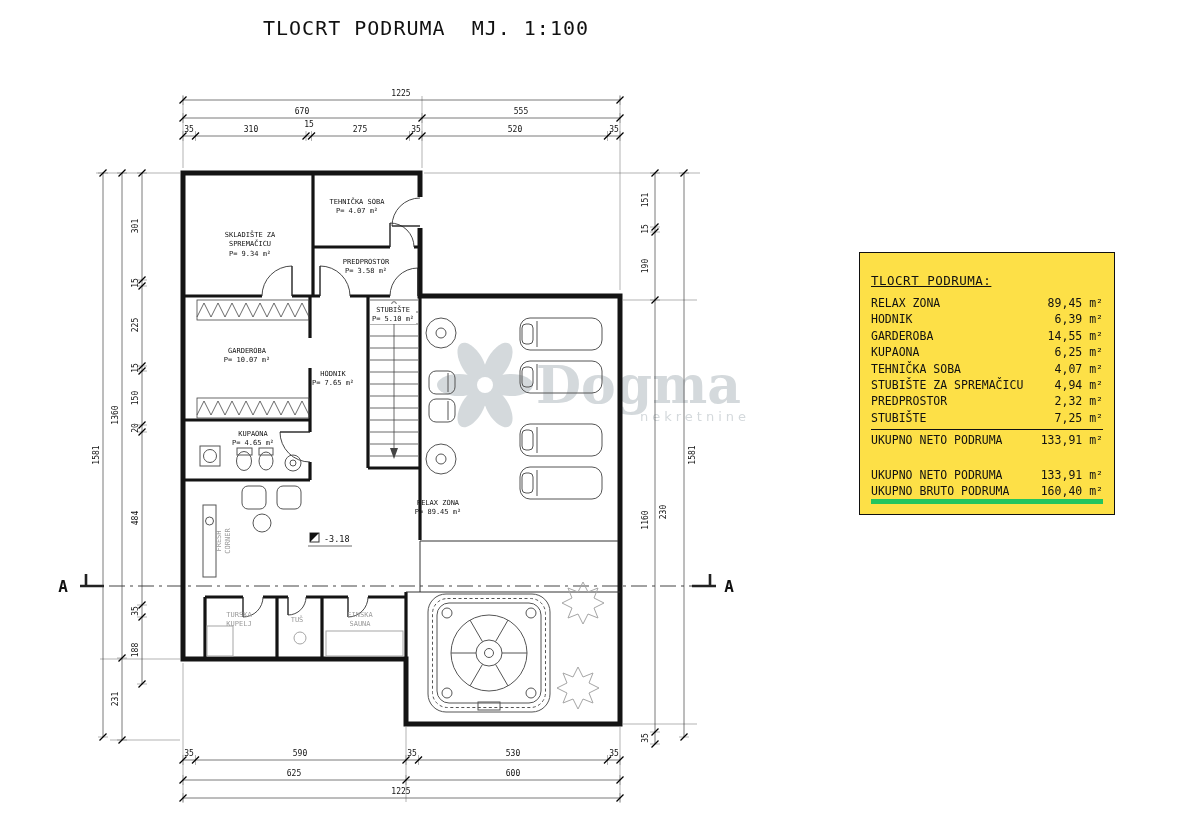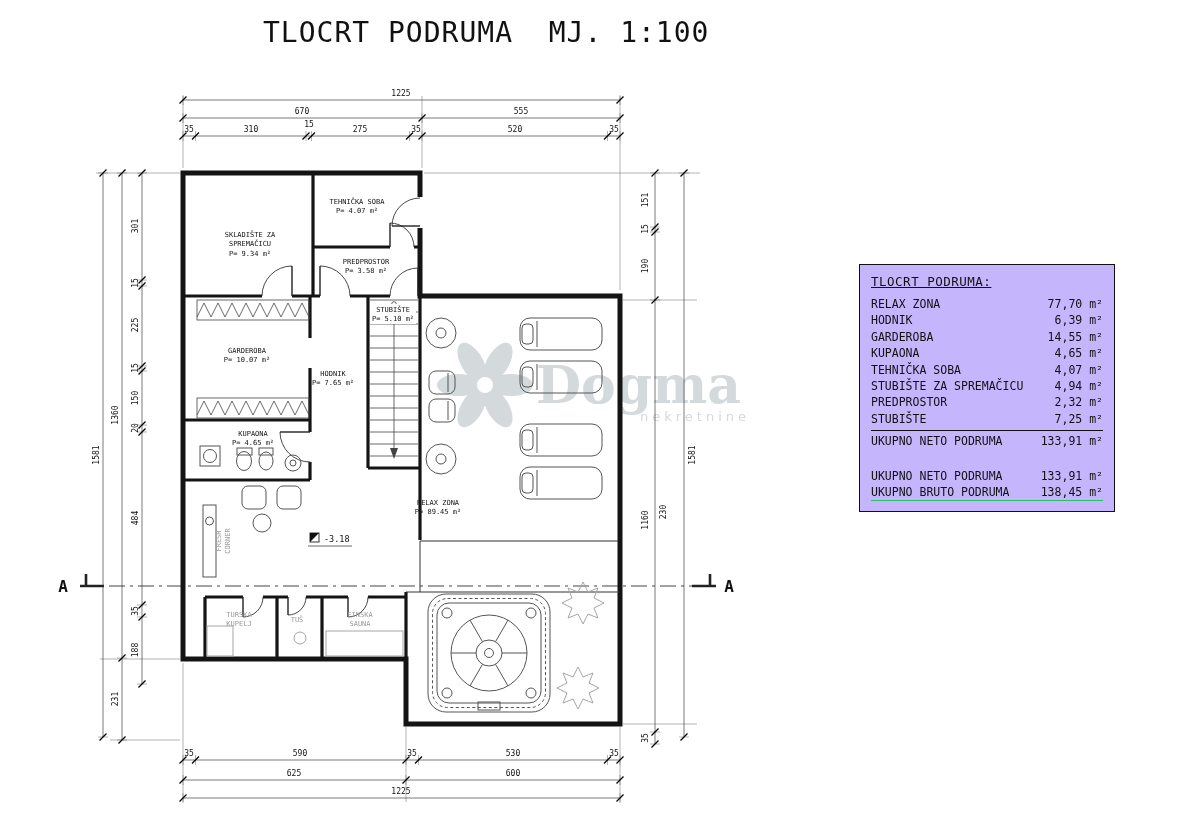--- a/index.html
+++ b/index.html
@@ -1,18 +1,18 @@
 <!DOCTYPE html>
 <html><head>
 <meta charset="utf-8">
 <style>
   html,body{margin:0;padding:0;background:#fff;}
   .page{position:relative;width:1178px;height:831px;background:#ffffff;overflow:hidden;
         font-family:"DejaVu Sans Mono",monospace;color:#111;}
-  .title{position:absolute;left:263px;top:16px;font-size:28px;letter-spacing:1px;white-space:pre;}
+  .title{position:absolute;left:263px;top:16px;font-size:20px;letter-spacing:1px;white-space:pre;}
   svg.plan{position:absolute;left:0;top:0;}
 
   
   .wo{fill:none;stroke:#141414;stroke-width:5;}
   .wi{fill:none;stroke:#141414;stroke-width:3.2;}
   .tn{fill:none;stroke:#333;stroke-width:1;}
   .st{fill:none;stroke:#444;stroke-width:.8;}
   .dl{stroke:#333;stroke-width:.65;fill:none;}
   .ext{stroke:#666;stroke-width:.5;fill:none;}
   .tk{stroke:#000;stroke-width:1.2;}
@@ -26,27 +26,27 @@
   .dr{fill:none;stroke:#333;stroke-width:.9;}
   .drl{stroke:#222;stroke-width:1.4;}
   .sec{stroke:#444;stroke-width:1;stroke-dasharray:16 5 3 5;fill:none;}
   .sect{stroke:#222;stroke-width:2.6;fill:none;}
   .sa{font:bold 16px "DejaVu Sans Mono",monospace;fill:#111;text-anchor:middle;}
   .wm{fill:#d4d9dc;}
   .wmb{font:bold 52px "DejaVu Serif",serif;fill:#d4d9dc;}
   .wmt{font:13px "DejaVu Sans",sans-serif;fill:#d4d9dc;letter-spacing:4px;}
 
   
-  .legend{position:absolute;left:859px;top:264px;width:256px;box-sizing:border-box;
-          border:1.5px solid #111;background:#c4b5fd;padding:9px 11px 10px;}
+  .legend{position:absolute;left:859px;top:252px;width:256px;box-sizing:border-box;
+          border:1.5px solid #111;background:#fde047;padding:20px 11px 10px;}
   .ltitle{font-size:12.5px;text-decoration:underline;margin-bottom:7px;letter-spacing:.5px;}
   .lrow{display:flex;justify-content:space-between;font-size:11.5px;line-height:16.4px;}
   .lsub{border-top:1px solid #111;margin-top:3px;padding-top:2px;}
   .lgap{height:18px;}
-  .final{border-bottom:1px solid #22c55e;}
+  .final{border-bottom:5px solid #22c55e;}
 </style>
 </head>
 <body>
 
 <div class="page">
 
   <div class="title">TLOCRT PODRUMA  MJ. 1:100</div>
 
   <svg class="plan" width="1178" height="831" viewBox="0 0 1178 831">
     <defs>
@@ -363,33 +363,33 @@
       <line class="st" x1="308" y1="546" x2="352" y2="546"></line>
       <text class="el" x="324" y="542">-3.18</text>
     </g>
   </svg>
 
   <div class="legend">
     <div class="ltitle">TLOCRT PODRUMA:</div>
 
     <div class="lrow">
       <span>RELAX ZONA</span>
-      <span>77,70 m²</span>
+      <span>89,45 m²</span>
     </div>
     <div class="lrow">
       <span>HODNIK</span>
       <span>6,39 m²</span>
     </div>
     <div class="lrow">
       <span>GARDEROBA</span>
       <span>14,55 m²</span>
     </div>
     <div class="lrow">
       <span>KUPAONA</span>
-      <span>4,65 m²</span>
+      <span>6,25 m²</span>
     </div>
     <div class="lrow">
       <span>TEHNIČKA SOBA</span>
       <span>4,07 m²</span>
     </div>
     <div class="lrow">
       <span>STUBIŠTE ZA SPREMAČICU</span>
       <span>4,94 m²</span>
     </div>
     <div class="lrow">
@@ -407,17 +407,17 @@
     </div>
 
     <div class="lgap"></div>
 
     <div class="lrow">
       <span>UKUPNO NETO PODRUMA</span>
       <span>133,91 m²</span>
     </div>
     <div class="lrow final">
       <span>UKUPNO BRUTO PODRUMA</span>
-      <span>138,45 m²</span>
+      <span>160,40 m²</span>
     </div>
   </div>
 
 </div>
 
 </body></html>

